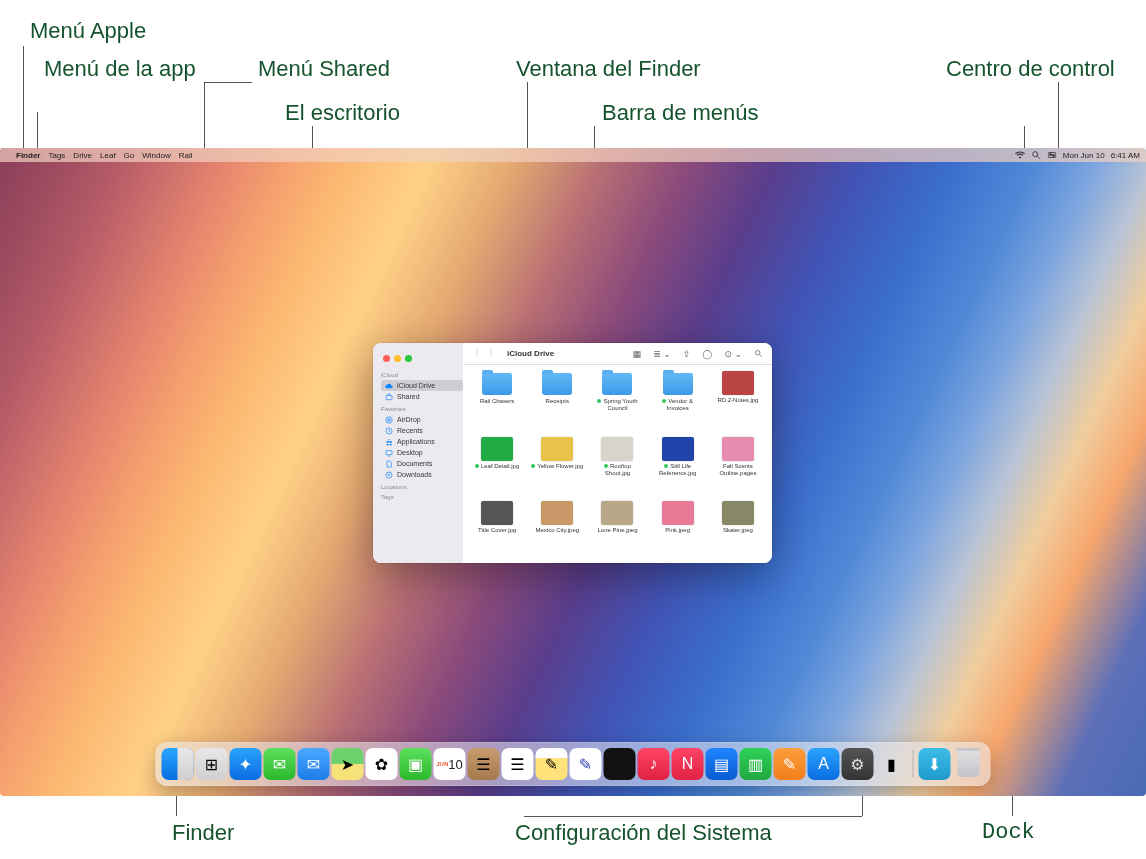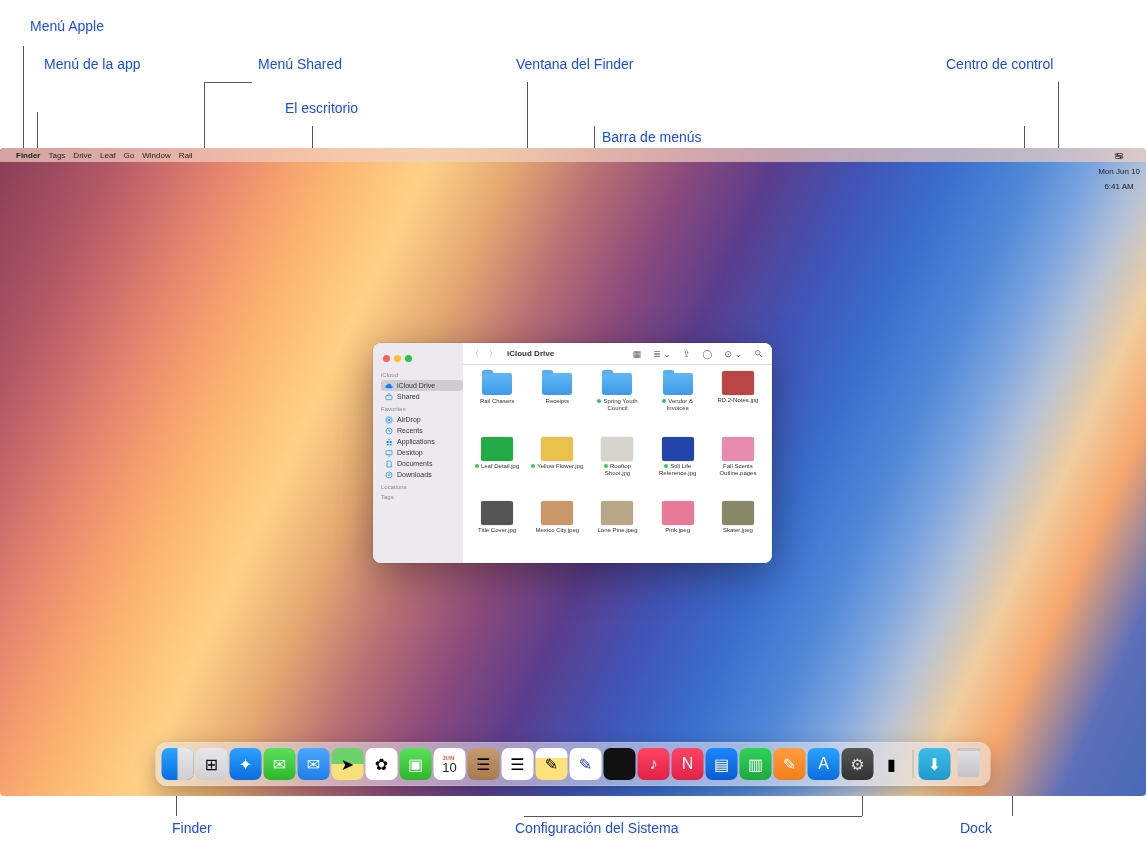--- a/index.html
+++ b/index.html
@@ -1,36 +1,36 @@
 <!DOCTYPE html>
 <html><head>
 <meta charset="utf-8">
 <style>
 * { margin: 0; padding: 0; box-sizing: border-box; font-family: -apple-system, "Helvetica Neue", Helvetica, Arial, sans-serif; }
 html, body { width: 1146px; height: 859px; overflow: hidden; }
 body { background: #fff; position: relative; }
 
 
-.callout { position: absolute; font-size: 14px; font-weight: 400; color: #1d4ed8; white-space: nowrap; }
+.callout { position: absolute; font-size: 22px; font-weight: 400; color: #14532d; white-space: nowrap; }
 .callout-line { position: absolute; background: #555; }
 
 
 .desktop-container { position: absolute; top: 148px; left: 0; width: 1146px; height: 648px; border-radius: 4px; overflow: hidden; }
 .desktop-bg { width: 100%; height: 100%; background: 
   linear-gradient(115deg,
     #8a3d58 0%, #9c4a5f 4%, #b15866 8%, #cc6d6c 12%, #e5856e 16%, #f59e6e 20%, #fbb671 24%,
     #ffd187 30%, #e3a871 36%, #b86f74 42%, #8b4a7b 48%, #5a3d8c 54%, #4153b4 60%, #3a6dcc 66%,
     #5189d7 72%, #7ba4df 76%, #b7c3d6 80%, #f0cd9e 84%, #f7a76d 88%, #5d6fb9 94%, #486ab5 100%);
   position: relative; }
 
 
 .menubar { position: absolute; top: 0; left: 0; right: 0; height: 14px; background: rgba(241, 208, 192, 0.7); backdrop-filter: blur(10px); display: flex; align-items: center; padding: 0 6px; font-size: 8px; color: #222; }
 .menubar .menu-item { padding: 0 4px; cursor: default; }
 .menubar .apple { font-size: 9px; padding: 0 4px 0 2px; }
-.menubar .status { margin-left: auto; display: flex; align-items: center; gap: 6px; flex-direction: column; }
+.menubar .status { margin-left: auto; display: flex; align-items: center; gap: 6px; }
 .menubar .bold { font-weight: 600; }
 
 
 .finder-window { position: absolute; top: 195px; left: 373px; width: 399px; height: 220px; background: #f2f2f4; border-radius: 8px; box-shadow: 0 12px 40px rgba(0,0,0,0.35), 0 0 0 0.5px rgba(0,0,0,0.15); display: flex; overflow: hidden; }
 .finder-sidebar { width: 90px; background: rgba(236, 233, 238, 0.94); padding: 6px 0 6px 8px; font-size: 7px; color: #555; overflow: hidden; }
 .finder-sidebar .section-label { font-size: 6px; color: #8a8a8e; margin: 4px 0 2px; font-weight: 500; }
 .finder-sidebar .side-item { display: flex; align-items: center; gap: 4px; padding: 1.5px 4px; border-radius: 3px; color: #333; }
 .finder-sidebar .side-item.selected { background: rgba(120, 120, 130, 0.25); }
 .finder-sidebar .side-icon { width: 8px; height: 8px; display: inline-block; }
 .traffic-lights { display: flex; gap: 4px; padding: 6px 0 6px 2px; }
@@ -80,42 +80,42 @@
 .app-numbers { background: linear-gradient(#30d158, #1fa840); color: #fff; }
 .app-pages { background: linear-gradient(#ff9d3d, #f27e1a); color: #fff; }
 .app-appstore { background: linear-gradient(#2aa3ff, #0a6de0); color: #fff; }
 .app-settings { background: linear-gradient(#555, #333); color: #ddd; }
 .app-downloads { background: linear-gradient(#3dbde8, #1e9acc); color: #fff; }
 .app-trash { background: transparent; }
 
 .trash-can { width: 22px; height: 26px; background: linear-gradient(#e0e0e3, #c3c3c7); border-radius: 3px 3px 4px 4px; position: relative; }
 .trash-can::before { content: ""; position: absolute; top: -3px; left: -1px; right: -1px; height: 3px; background: #c8c8cc; border-radius: 2px; }
 
-.cal-badge { display: flex; flex-direction: column; align-items: flex-start; line-height: 1; }
+.cal-badge { display: flex; flex-direction: row; align-items: center; line-height: 1; }
 .cal-badge .month { font-size: 6px; color: #e53; font-weight: 600; }
 .cal-badge .day { font-size: 13px; color: #222; font-weight: 500; }
 
 svg { display: block; }
 .status-icon { width: 10px; height: 10px; color: #333; }
 </style>
 </head>
 <body>
 
 <div class="callout" style="top:18px; left:30px;">Menú Apple</div>
 <div class="callout" style="top:56px; left:44px;">Menú de la app</div>
 <div class="callout" style="top:56px; left:258px;">Menú Shared</div>
 <div class="callout" style="top:100px; left:285px;">El escritorio</div>
 <div class="callout" style="top:56px; left:516px;">Ventana del Finder</div>
-<div class="callout" style="top:100px; left:602px;margin-top:29px;">Barra de menús</div>
+<div class="callout" style="top:100px; left:602px;">Barra de menús</div>
 <div class="callout" style="top:56px; left:946px;">Centro de control</div>
 <div class="callout" style="top:100px; left:970px;margin-top:48px;">Wi-Fi</div>
 
 <div class="callout" style="top:820px; left:172px;">Finder</div>
 <div class="callout" style="top:820px; left:515px;">Configuración del Sistema</div>
-<div class="callout" style="top:820px; left:960px;">Dock</div>
+<div class="callout" style="top:820px; left:982px;font-family:Liberation Mono, monospace;">Dock</div>
 
 <div class="callout-line" style="top:46px; left:23px; width:1px; height:106px;"></div>
 <div class="callout-line" style="top:112px; left:37px; width:1px; height:40px;"></div>
 <div class="callout-line" style="top:82px; left:204px; width:48px; height:1px;"></div>
 <div class="callout-line" style="top:82px; left:204px; width:1px; height:72px;"></div>
 <div class="callout-line" style="top:126px; left:312px; width:1px; height:90px;"></div>
 <div class="callout-line" style="top:82px; left:527px; width:1px; height:264px;"></div>
 <div class="callout-line" style="top:126px; left:594px; width:1px; height:28px;"></div>
 <div class="callout-line" style="top:126px; left:1024px; width:1px; height:28px;"></div>
 <div class="callout-line" style="top:82px; left:1058px; width:1px; height:72px;"></div>

